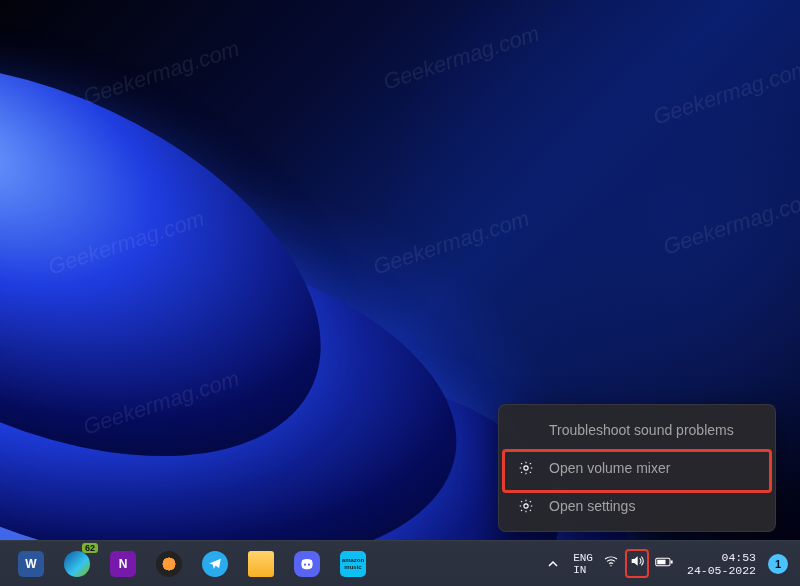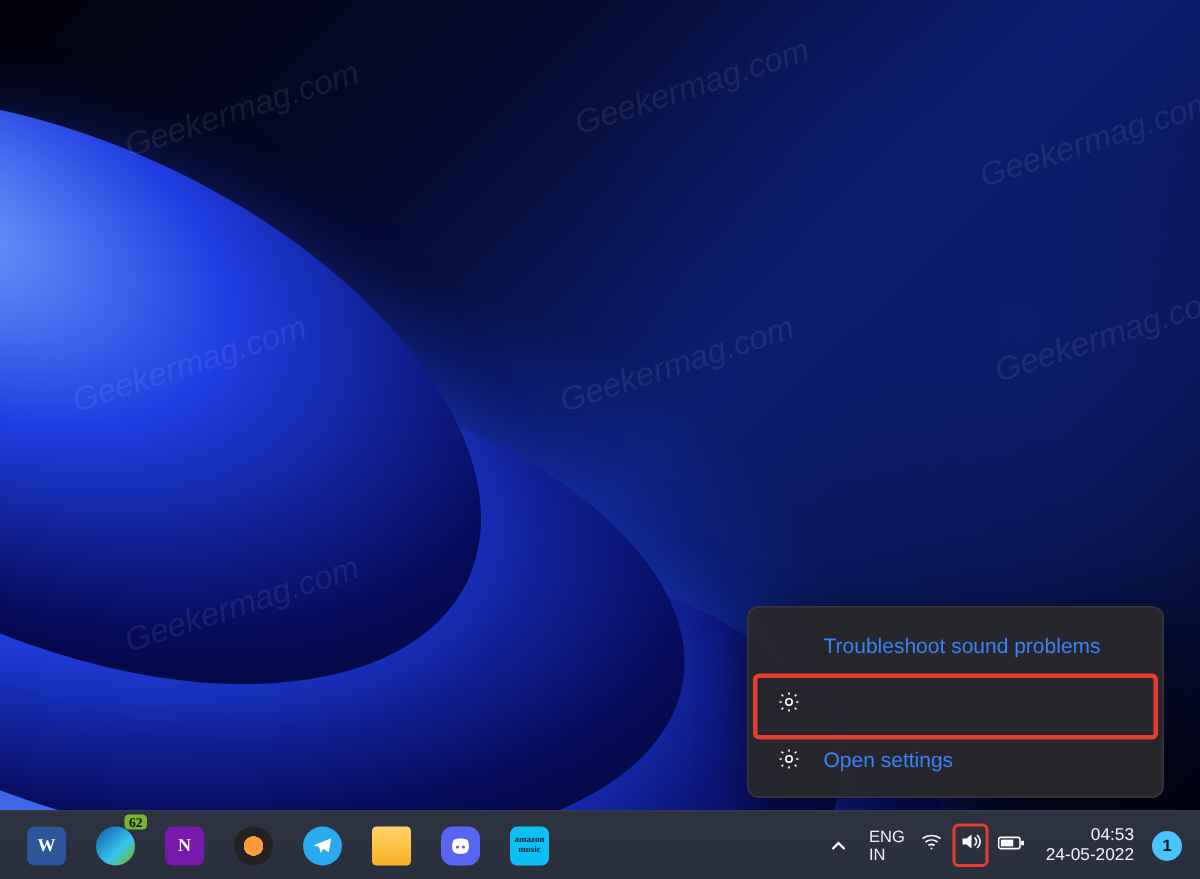--- a/index.html
+++ b/index.html
@@ -42,52 +42,51 @@
     position:absolute; left:0; right:0; bottom:0; height:46px;
     background:linear-gradient(0deg,#2a2f3d 0%, #2e3342 100%);
     display:flex; align-items:center; color:#fff;
     border-top:1px solid rgba(255,255,255,.06);
   }
   .task-icons { display:flex; gap:8px; padding-left:12px; align-items:center; }
   .task-icon {
     width:38px; height:38px; border-radius:6px;
     display:flex; align-items:center; justify-content:center;
     position:relative;
-    font-family:Liberation Serif, serif;
   }
   .app-tile{width:26px;height:26px;border-radius:5px;display:flex;align-items:center;justify-content:center;font-size:12px;font-weight:700;color:#fff;}
   .word{background:#2b579a;} .word::after{content:"W";}
   .edge{background:linear-gradient(135deg,#0c59a4,#36c5f0 60%,#7fba00);border-radius:50%;}
   .edge-badge{position:absolute;top:-2px;right:-2px;background:#7ab334;color:#111;font-size:9px;border-radius:3px;padding:0 3px;font-weight:700;}
   .onenote{background:#7719aa;} .onenote::after{content:"N";}
   .resolve{background:radial-gradient(circle at 50% 50%,#ff9c39 0 35%,#222 36%);border-radius:50%;}
   .telegram{background:#2aabee;border-radius:50%;}
   .telegram svg{width:14px;height:14px;fill:#fff;}
   .folder{background:linear-gradient(180deg,#ffd46b,#f7b024);border-radius:3px;}
   .discord{background:#5865f2;border-radius:8px;}
   .discord svg{width:16px;height:12px;fill:#fff;}
   .amazon{background:#0dbff2;} .amazon span{font-size:6px;line-height:7px;text-align:center;color:#0a2633;font-weight:800;}
 
   .task-spacer{flex:1;}
 
   .systray{display:flex;align-items:center;gap:4px;padding-right:6px;color:#eef;}
-  .tray-btn{display:flex;align-items:center;justify-content:center;gap:4px;padding:4px 6px;border-radius:4px;}
+  .tray-btn{display:flex;align-items:center;justify-content:center;gap:4px;padding:4px 6px;border-radius:4px;font-family:Liberation Mono, monospace;}
   .chev-up{width:24px;}
   .lang{font-size:11px;line-height:12px;text-align:left;padding:4px 4px;}
   .net-sound-bat{gap:8px;padding:4px 2px;}
   .net-sound-bat svg{stroke:#fff;fill:none;}
   .sound-highlight{outline:2px solid #e43c2f;outline-offset:0;border-radius:2px;padding:2px;}
   .clock{font-size:11.5px;line-height:13px;text-align:right;padding:2px 8px;}
   .notif{width:20px;height:20px;border-radius:50%;background:#4cc2ff;color:#012; font-size:11px;font-weight:700;display:flex;align-items:center;justify-content:center;margin-right:6px;}
 
   
   .context-menu{
     position:absolute; right:24px; bottom:54px; width:278px;
     background:rgba(40,40,44,.96); border:1px solid rgba(255,255,255,.08);
-    border-radius:8px; padding:6px; color:#3b82f6;
+    border-radius:8px; padding:6px; color:#a3a3a3;
     box-shadow:0 8px 30px rgba(0,0,0,.5);
   }
   .menu-item{
     display:flex; align-items:center; gap:14px;
     height:38px; padding:0 12px; border-radius:5px; font-size:14px;
   }
   .menu-item .mi-icon{width:18px;display:flex;align-items:center;justify-content:center;}
   .menu-item svg{stroke:#fff;fill:none;}
   .menu-highlight{
     position:absolute; border:3px solid #e43c2f;
@@ -118,20 +117,21 @@
     <span class="mi-icon"></span>
     <span>Troubleshoot sound problems</span>
   </div>
   <div class="menu-item">
     <span class="mi-icon">
       <svg width="16" height="16" viewBox="0 0 24 24" stroke-width="1.6">
           <circle cx="12" cy="12" r="3.2"></circle>
           <path d="M12 2.5v2.3M12 19.2v2.3M4.6 4.6l1.6 1.6M17.8 17.8l1.6 1.6M2.5 12h2.3M19.2 12h2.3M4.6 19.4l1.6-1.6M17.8 6.2l1.6-1.6"></path>
         </svg>
     </span>
+    <span>Open volume mixer</span>
   </div>
   <div class="menu-item">
     <span class="mi-icon">
       <svg width="16" height="16" viewBox="0 0 24 24" stroke-width="1.6">
           <circle cx="12" cy="12" r="3.2"></circle>
           <path d="M12 2.5v2.3M12 19.2v2.3M4.6 4.6l1.6 1.6M17.8 17.8l1.6 1.6M2.5 12h2.3M19.2 12h2.3M4.6 19.4l1.6-1.6M17.8 6.2l1.6-1.6"></path>
         </svg>
     </span>
     <span>Open settings</span>
   </div>

